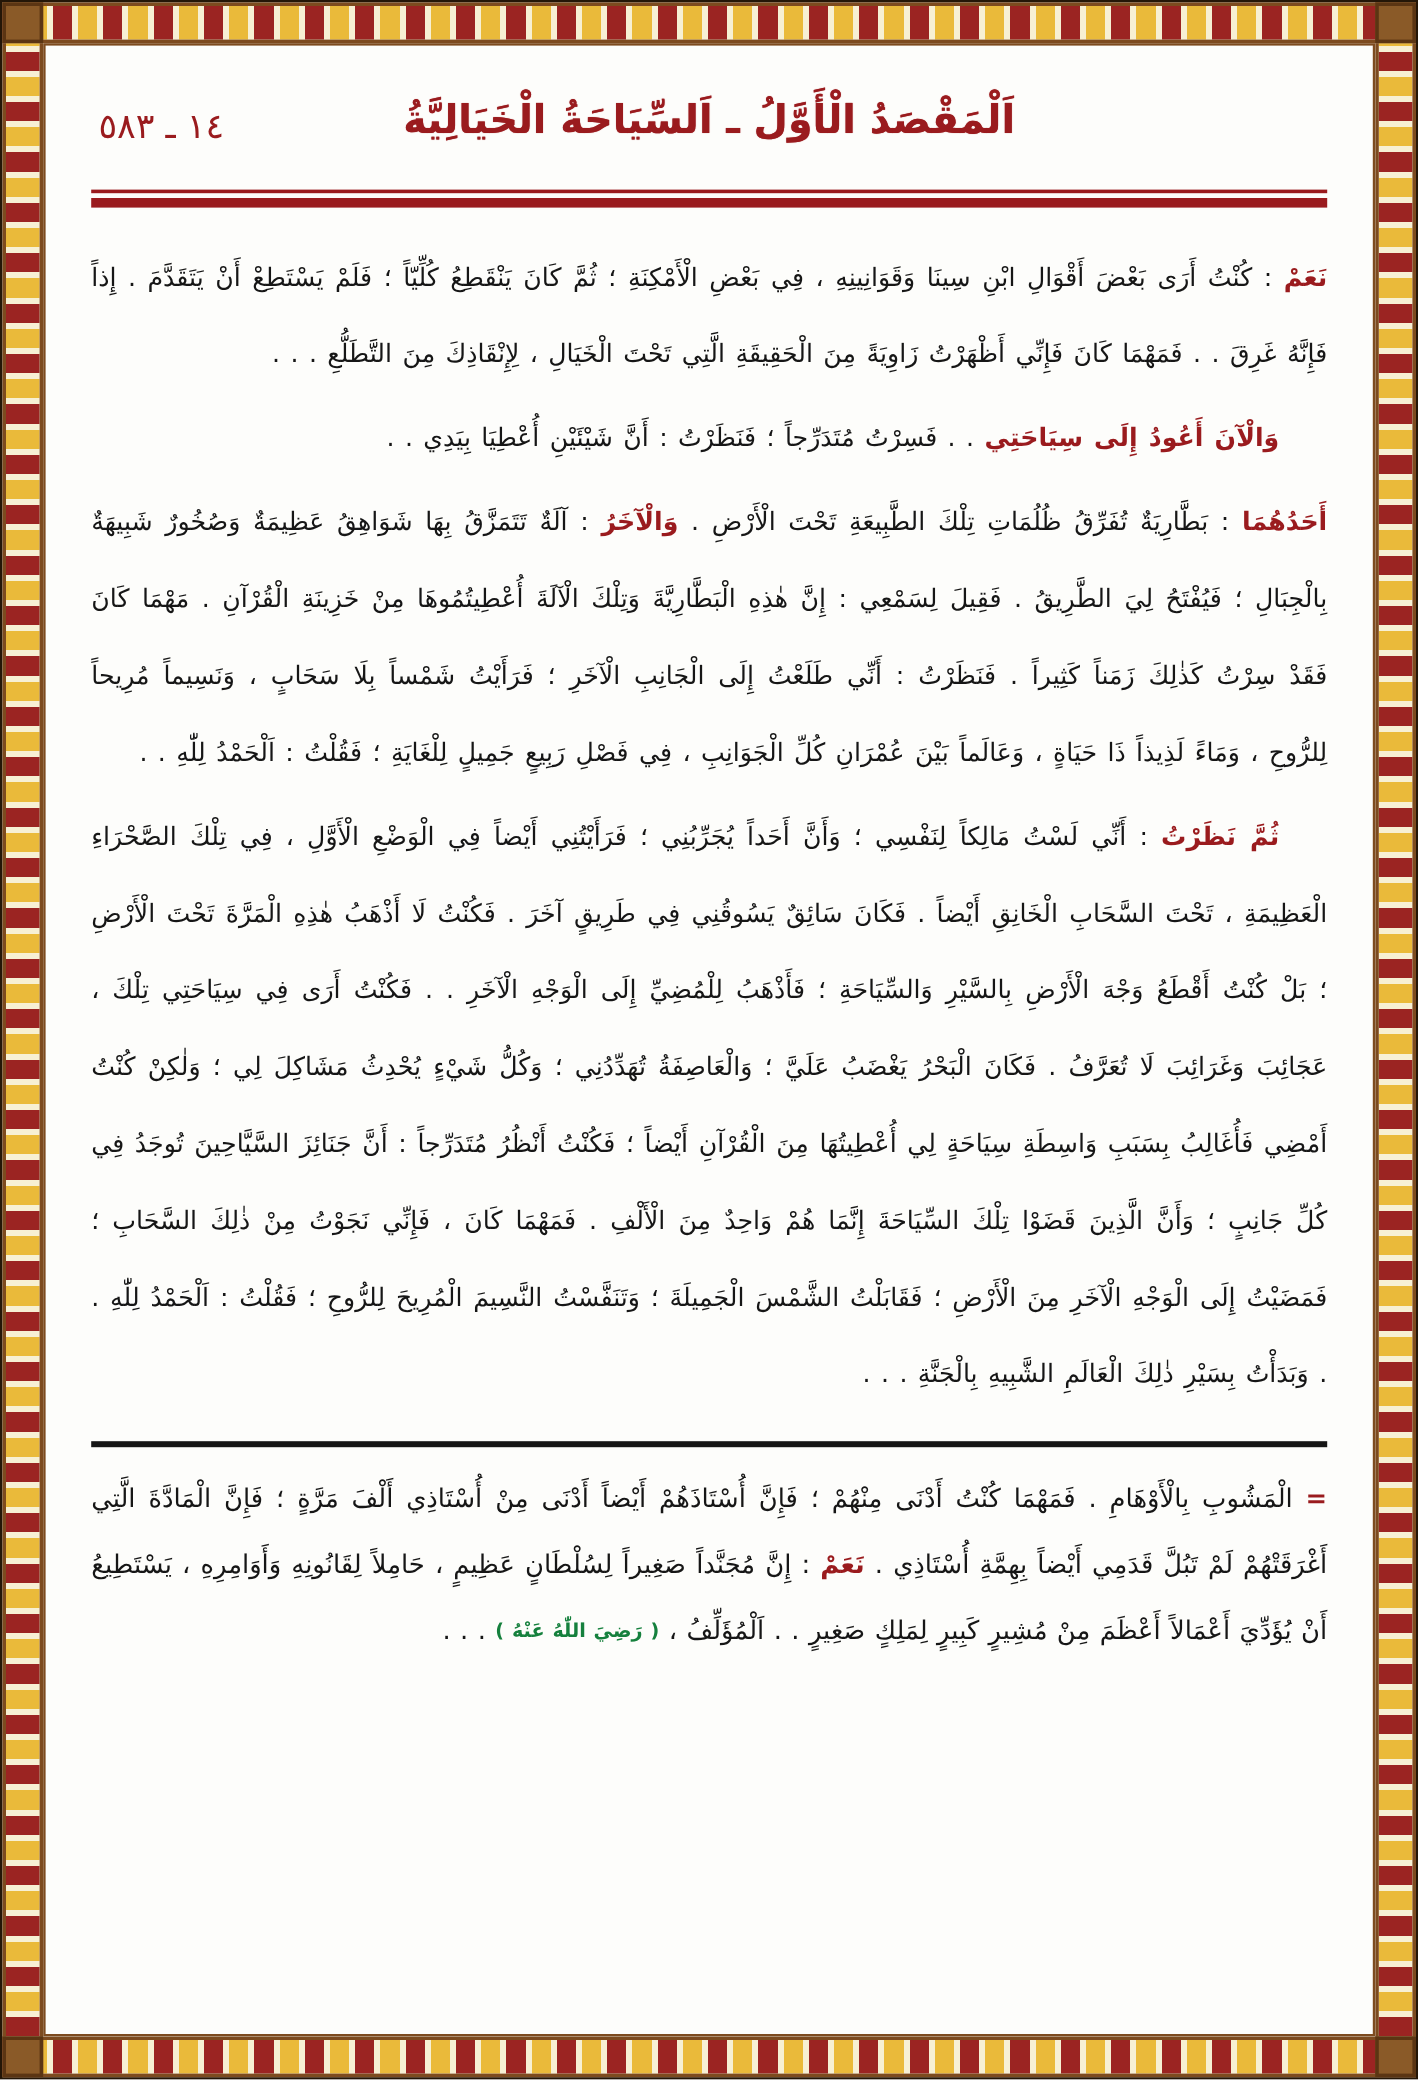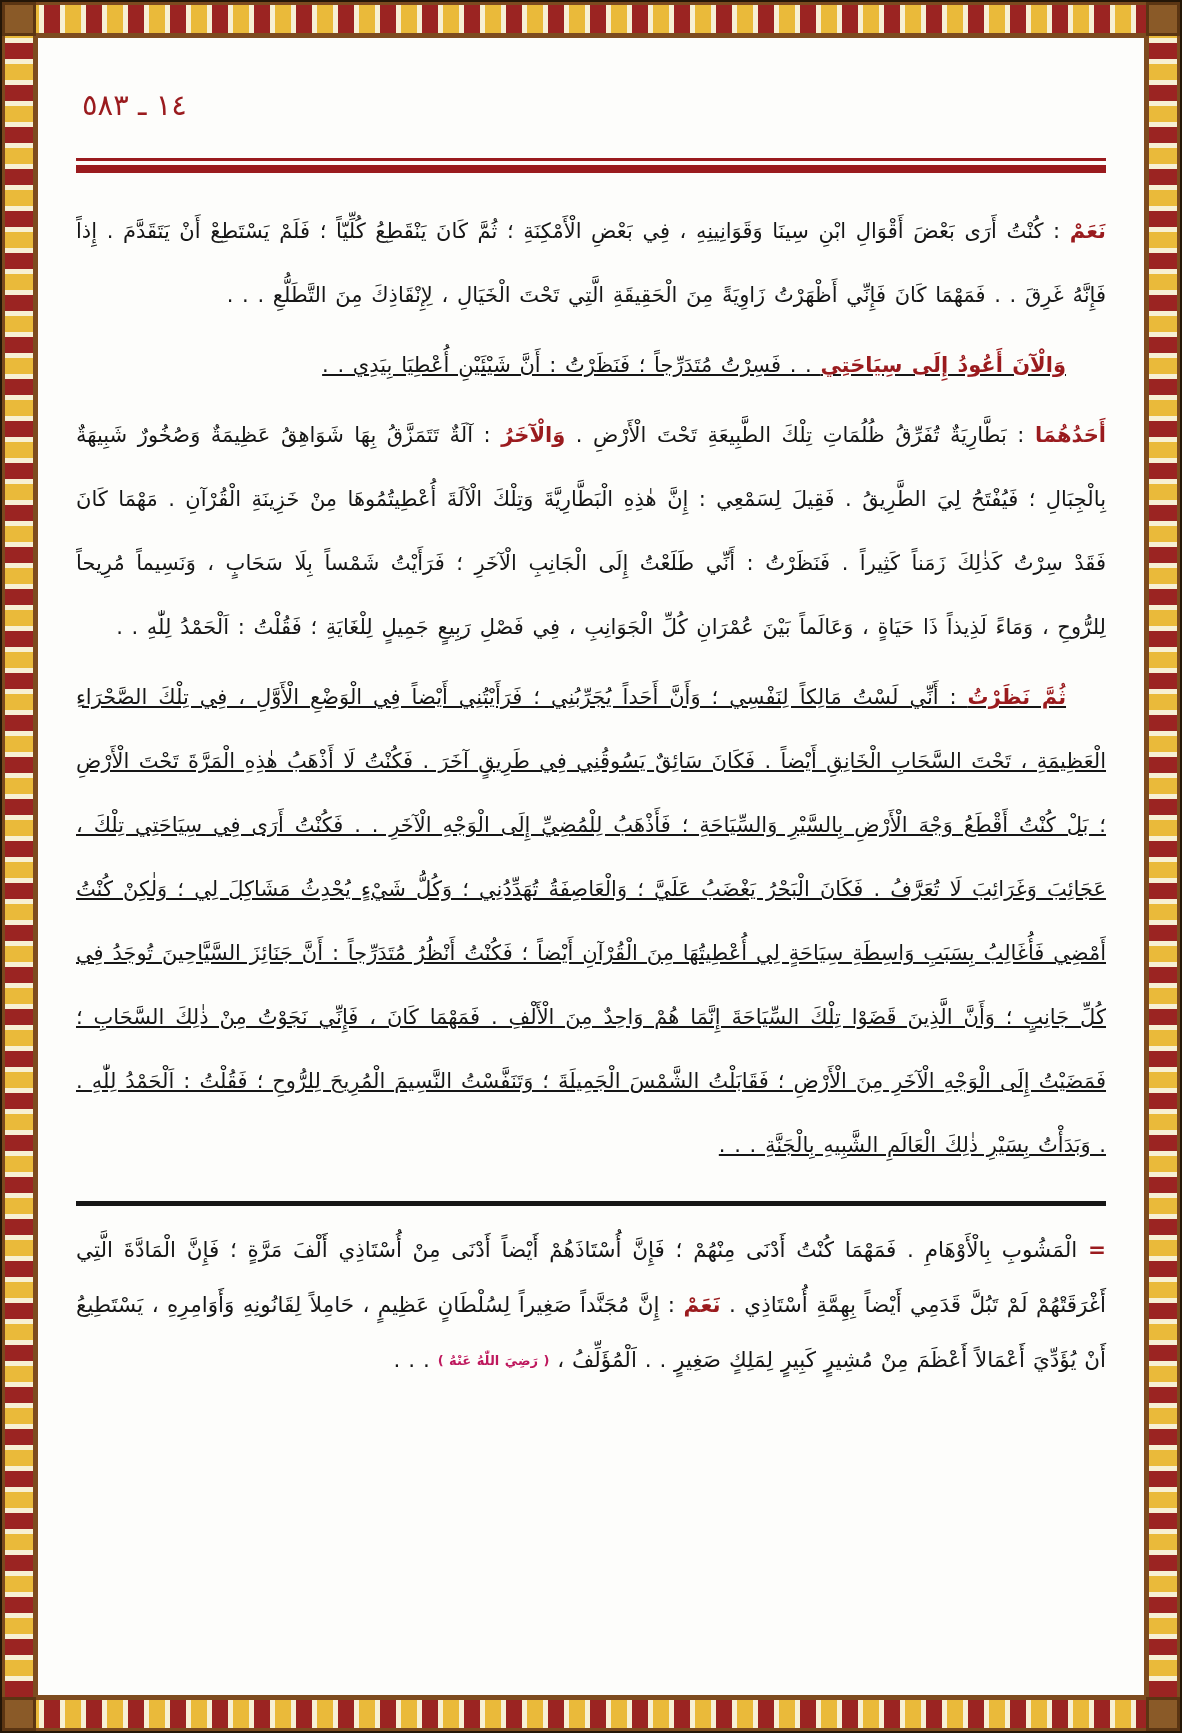--- a/index.html
+++ b/index.html
@@ -69,36 +69,36 @@
   
   .body-text { margin-top:26px; color:#161616; }
   .body-text p {
     font-size:21px;
     line-height:64px;
     text-align:justify;
     text-justify:inter-word;
     word-spacing:2px;
     margin-bottom:6px;
   }
-  .body-text p.indent { text-indent:40px;text-decoration:underline; }
+  .body-text p.indent { text-indent:40px; }
   .red { color:#9a1b1e; font-weight:bold; }
 
   
   .footnote-sep { height:5px; background:#161616; margin-top:24px; }
   .footnote { margin-top:16px; color:#161616; }
   .footnote p {
     font-size:21.5px;
     line-height:55px;
     text-align:justify;
     text-justify:inter-word;
     word-spacing:1px;
   }
   .seal {
-    color:#be185d; font-weight:bold;
-    font-size:13px; letter-spacing:-0.5px;
+    color:#15803d; font-weight:bold;
+    font-size:16px; letter-spacing:-0.5px;
     display:inline-block; transform:translateY(-2px);
     white-space:nowrap;
   }
 </style>
 </head>
 <body>
 
 <div class="page">
 
   <div class="frame-strip strip-top"></div>
@@ -106,20 +106,21 @@
   <div class="frame-strip strip-left"></div>
   <div class="frame-strip strip-right"></div>
   <div class="corner tl"></div>
   <div class="corner tr"></div>
   <div class="corner bl"></div>
   <div class="corner br"></div>
 
   <div class="content">
 
     <div class="header-row">
+      <div class="page-title">اَلْمَقْصَدُ الْأَوَّلُ ـ اَلسِّيَاحَةُ الْخَيَالِيَّةُ</div>
       <div class="page-number">١٤ ـ ٥٨٣</div>
     </div>
 
     <div class="header-rule">
       <div class="rule-thin"></div>
       <div class="rule-gap"></div>
       <div class="rule-thick"></div>
     </div>
 
     <div class="body-text">

